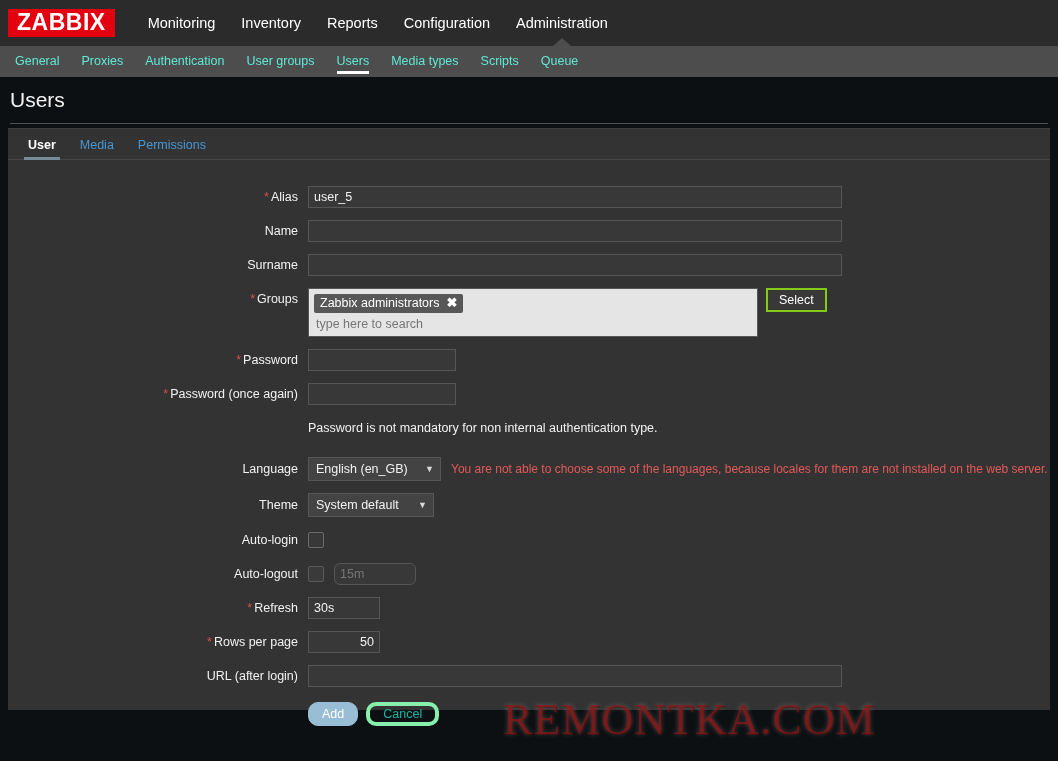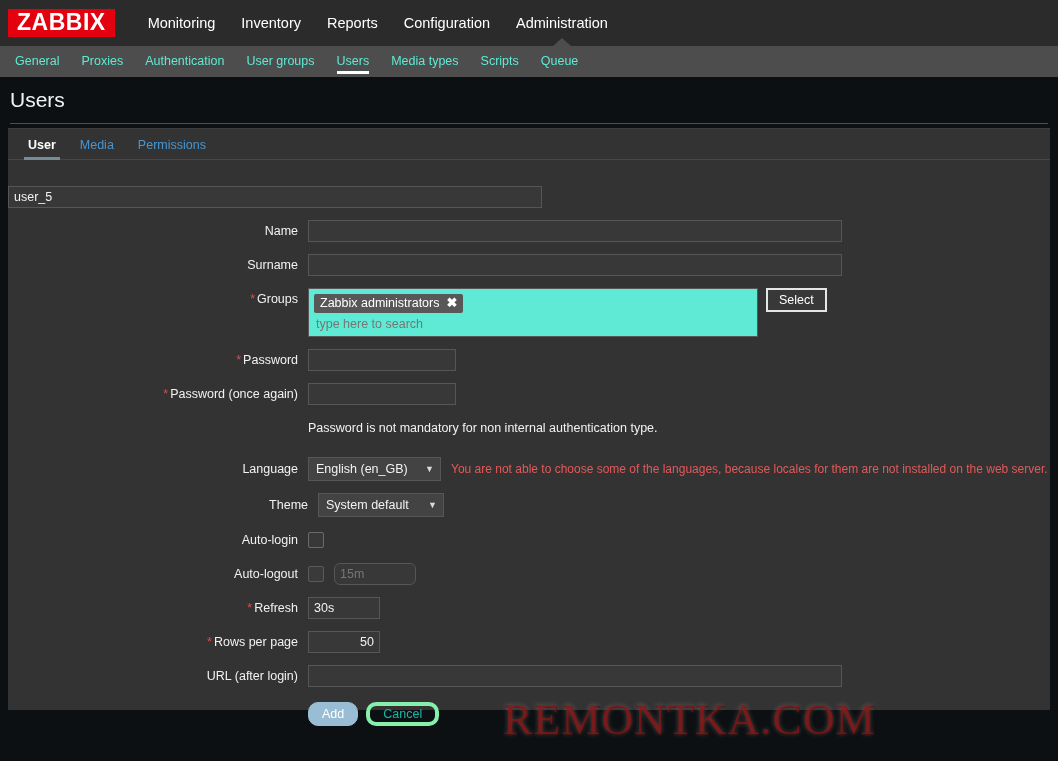--- a/index.html
+++ b/index.html
@@ -102,40 +102,40 @@
   input.txt::placeholder { color: #767676; }
   .w-wide { width: 534px; }
   .w-mid  { width: 148px; }
   .w-num  { width: 72px; }
   .w-sm   { width: 82px; border-radius: 6px; }
   .num { text-align: right; }
   input.txt:disabled { color: #767676; }
 
   
   .multiselect {
-    width: 450px; background: #5eead4;
+    width: 450px; background: #e5e5e5;
     border: 1px solid #565656; padding: 4px 5px 3px 5px;
   }
   .chip {
     display: inline-flex; align-items: center;
     background: #575757; color: #ffffff;
     font-size: 12.5px; border-radius: 2px;
     padding: 2px 6px 3px 6px; line-height: 14px;
   }
   .chip-x {
     margin-left: 7px; font-size: 13px; font-weight: bold;
     color: #ffffff; cursor: pointer; line-height: 12px;
   }
   .ms-search {
     display: block; color: #767676; font-size: 12.5px;
     padding: 4px 2px 2px 2px;
   }
   .btn-select {
     margin-left: 8px; background: #383838;
-    border: 2px solid #e5e5e5; color: #ffffff;
+    border: 2px solid #84cc16; color: #ffffff;
     font-size: 12.5px; height: 24px; padding: 0 11px;
     cursor: pointer; font-family: "Liberation Sans", sans-serif;
   }
 
   
   .sel {
     background: #434343; border: 1px solid #565656;
     color: #f2f2f2; font-size: 12.5px; height: 24px;
     display: inline-flex; align-items: center; justify-content: space-between;
     padding: 0 6px 0 7px; cursor: pointer;
@@ -215,20 +215,23 @@
 
     <div class="tabs">
       <div class="tab active">User</div>
       <div class="tab">Media</div>
       <div class="tab">Permissions</div>
     </div>
 
     <div class="form">
 
       <div class="row">
+        <div class="label">
+          <span class="req">*</span><span>Alias</span>
+        </div>
         <div class="ctl">
           <input class="txt w-wide" value="user_5" style="">
         </div>
       </div>
 
       <div class="row">
         <div class="label">Name</div>
         <div class="ctl">
           <input class="txt w-wide" value="" style="">
         </div>
@@ -285,21 +288,21 @@
         <div class="ctl">
           <div class="sel sel-lang">
             <span>English (en_GB)</span>
             <span class="arrow">▼</span>
           </div>
           <div class="warn">You are not able to choose some of the languages, because locales for them are not installed on the web server.</div>
         </div>
       </div>
 
       <div class="row">
-        <div class="label" style="line-height:24px;margin-left:10px;">Theme</div>
+        <div class="label" style="line-height:24px;">Theme</div>
         <div class="ctl">
           <div class="sel sel-theme">
             <span>System default</span>
             <span class="arrow">▼</span>
           </div>
         </div>
       </div>
 
       <div class="row">
         <div class="label">Auto-login</div>

